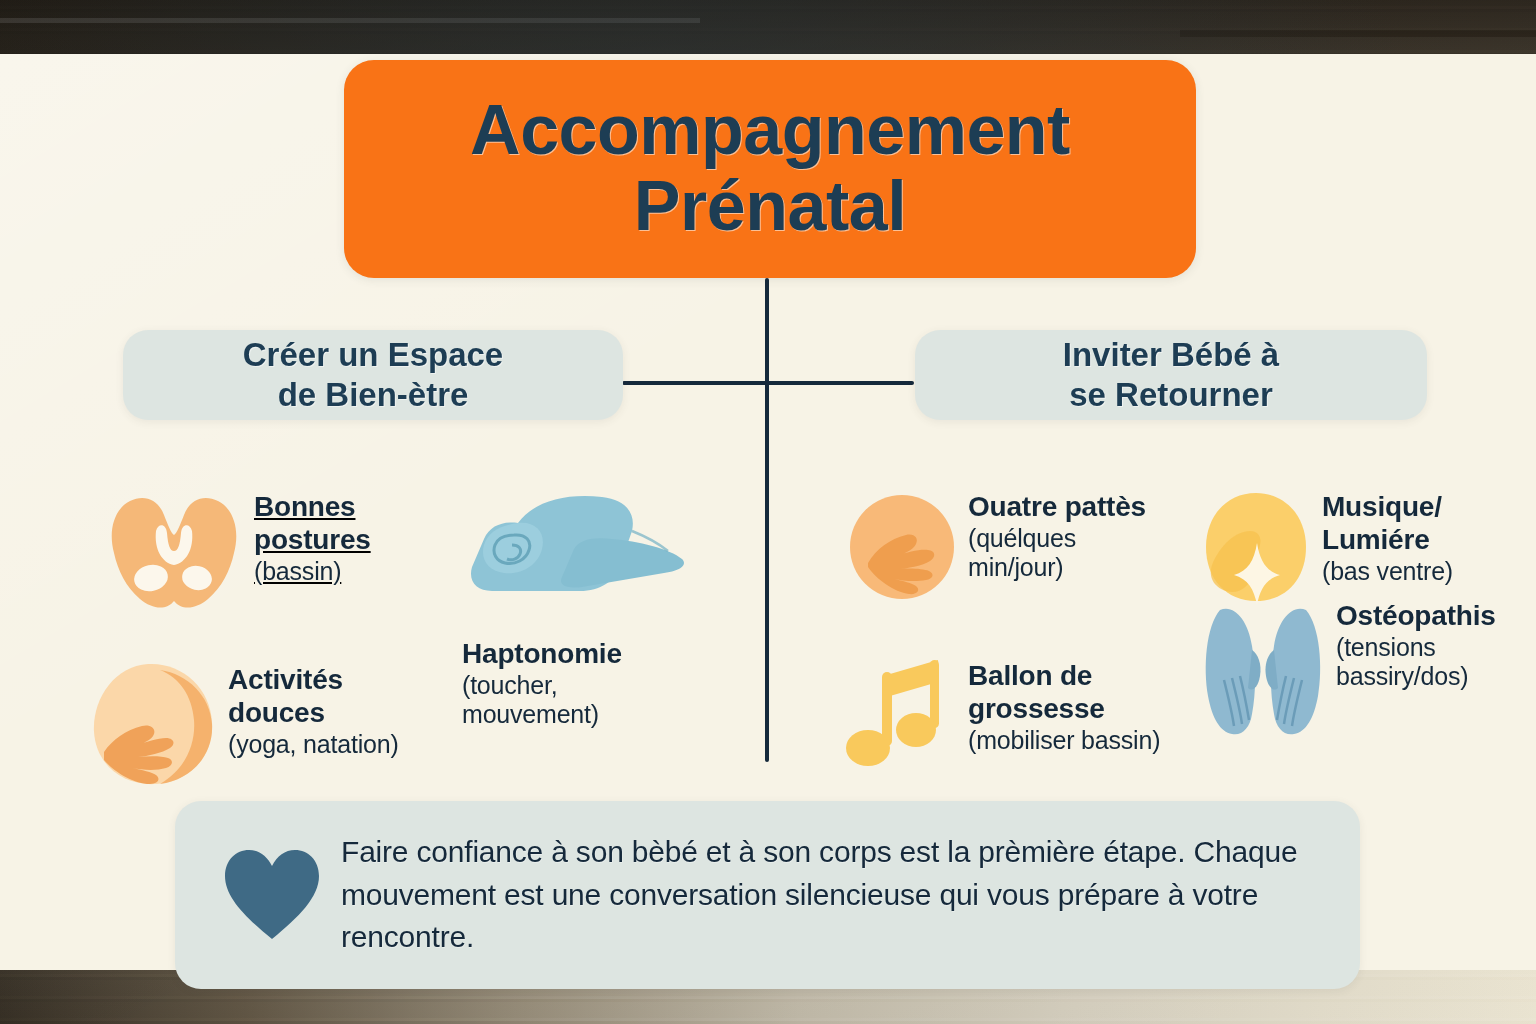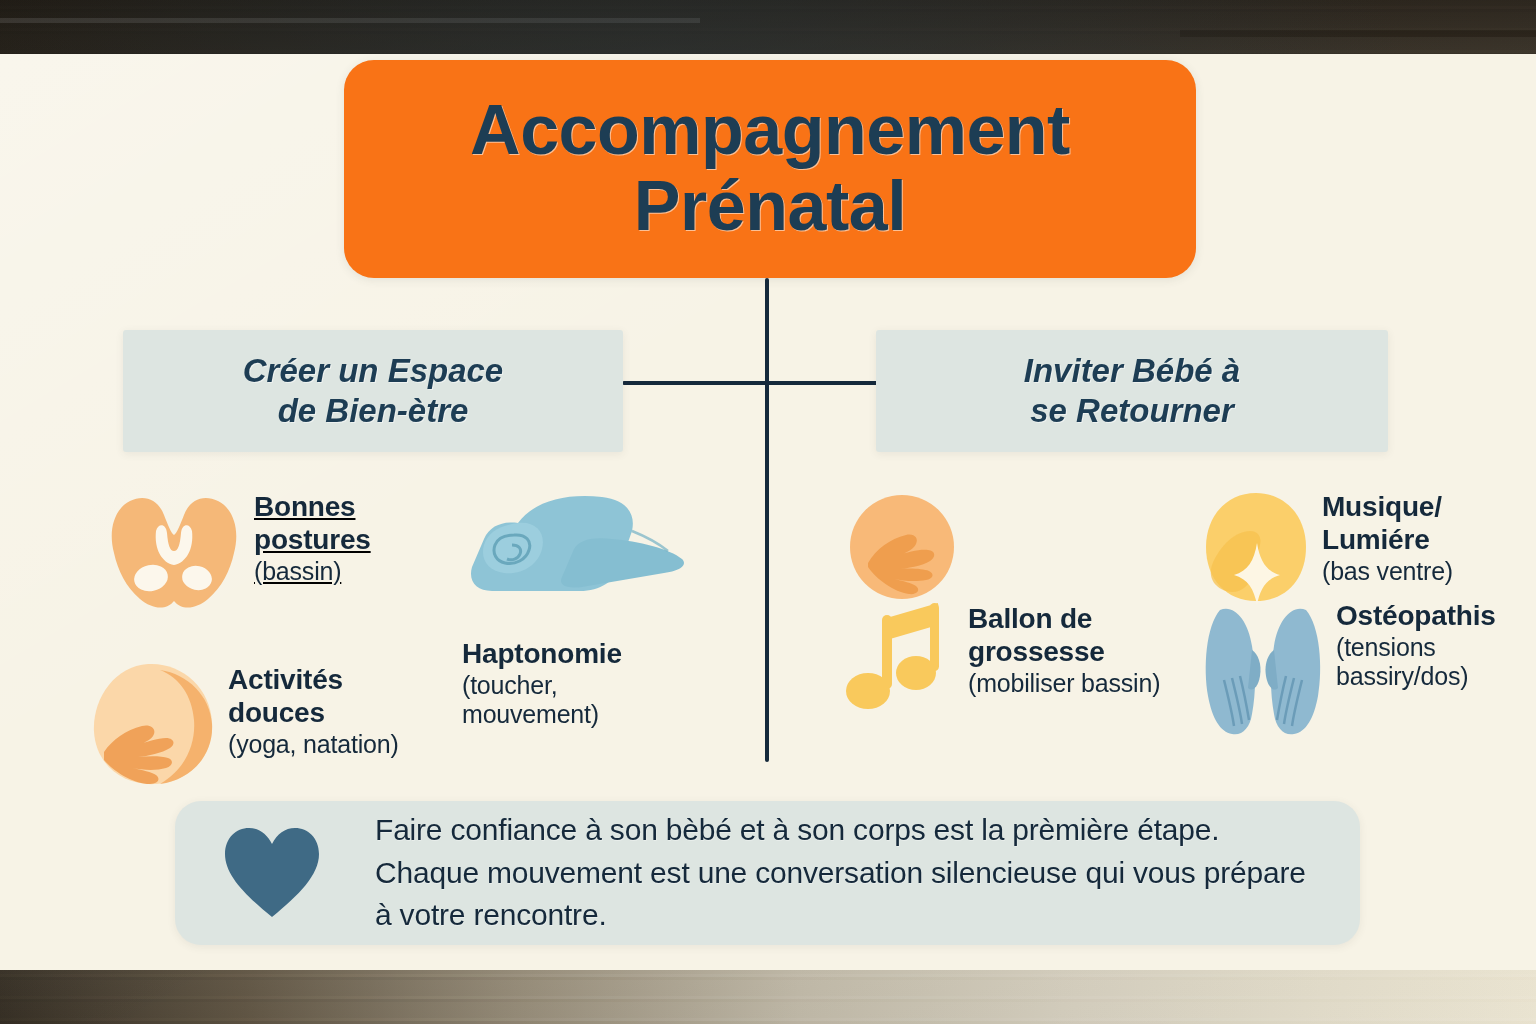--- a/index.html
+++ b/index.html
@@ -105,38 +105,37 @@
   }
 
   
   .conn { position:absolute; background:#15293b; }
   #conn-v { left:765px; top:278px; width:4px; height:484px; border-radius:2px; }
   #conn-h { left:622px; top:381px; width:292px; height:4px; border-radius:2px; }
 
   
   .sec-head {
     position:absolute;
-    height:122px;
+    height:90px;
     background:#dde5e1;
-    border-radius:3px;
+    border-radius:25px;
     display:flex; align-items:center; justify-content:center;
     box-shadow:0 2px 8px rgba(60,70,70,0.08);
-    font-style:italic;
   }
   .sec-head-text {
     text-align:center;
     font-size:33px;
     font-weight:700;
     line-height:1.22;
     color:#1d3d54;
     text-shadow:1px 1px 0 rgba(255,255,255,.5);
     padding:0 18px;
   }
   #sec-left  { left:123px;  top:330px; width:500px; }
-  #sec-right { left:876px;  top:330px; width:512px; }
+  #sec-right { left:915px;  top:330px; width:512px; }
 
   
   .item {
     position:absolute;
     display:flex;
     align-items:flex-start;
     gap:10px;
   }
   .icon-box {
     flex:0 0 auto;
@@ -160,33 +159,33 @@
     letter-spacing:-.2px;
   }
 
   
   #item-postures   { left:104px;  top:487px; width:360px;text-decoration:underline; }
   #item-activites  { left:88px;  top:660px; width:360px; }
   #item-hapto      { left:462px; top:487px; width:300px; flex-direction:column; gap:7px; }
   
   #item-quatre     { left:846px; top:487px; width:350px; }
   #item-musique    { left:1200px; top:487px; width:330px; }
-  #item-ballon     { left:846px; top:599px; width:350px; }
+  #item-ballon     { left:846px; top:656px; width:350px; }
   #item-osteo      { left:1200px; top:596px; width:330px; }
 
   
   #footer {
     position:absolute;
     left:175px; top:801px;
-    width:1185px; height:144px;
+    width:1185px; height:188px;
     background:#dde5e1;
     border-radius:26px;
     display:flex; align-items:center;
     padding:0 46px;
-    gap:52px;
+    gap:18px;
     box-shadow:0 2px 9px rgba(60,70,70,0.08);
   }
   #footer-text {
     font-size:30px;
     line-height:1.42;
     color:#15293b;
     font-weight:400;
     letter-spacing:-.2px;
     text-shadow:.5px .5px 0 rgba(255,255,255,.35);
   }
@@ -302,20 +301,25 @@
 
   <div class="item" id="item-quatre">
     <div class="icon-box">
       <svg width="112" height="122" viewBox="0 0 112 122">
         <circle cx="56" cy="60" r="52" fill="#f8b978"></circle>
         <path d="M22 76 C30 62 44 52 60 48 C68 46 73 51 70 57 C67 63 58 67 50 69
                  C62 65 74 62 82 63 C90 64 90 70 84 74 C76 79 63 81 54 82
                  C66 81 77 82 83 84 C89 87 87 92 80 93 C70 95 57 94 48 92
                  C57 94 66 96 70 99 C75 103 71 108 63 107 C48 105 30 92 22 80 Z" fill="#ef9e4e"></path>
       </svg>
+    </div>
+    <div class="item-text">
+      <div class="item-title">Ouatre pattès</div>
+      <div class="item-sub">(quélques</div>
+      <div class="item-sub">min/jour)</div>
     </div>
   </div>
 
   <div class="item" id="item-musique">
     <div class="icon-box">
       <svg width="112" height="122" viewBox="0 0 112 122">
         <path d="M56 6 C86 6 106 30 106 60 C106 92 86 114 56 114 C26 114 6 92 6 60
                  C6 30 26 6 56 6 Z" fill="#fbcf6a"></path>
         <path d="M12 78 C20 58 36 44 50 44 C58 44 62 50 60 58 L54 86
                  C50 100 38 108 26 104 C14 100 8 90 12 78 Z" fill="#f7c14f" opacity=".75"></path>

